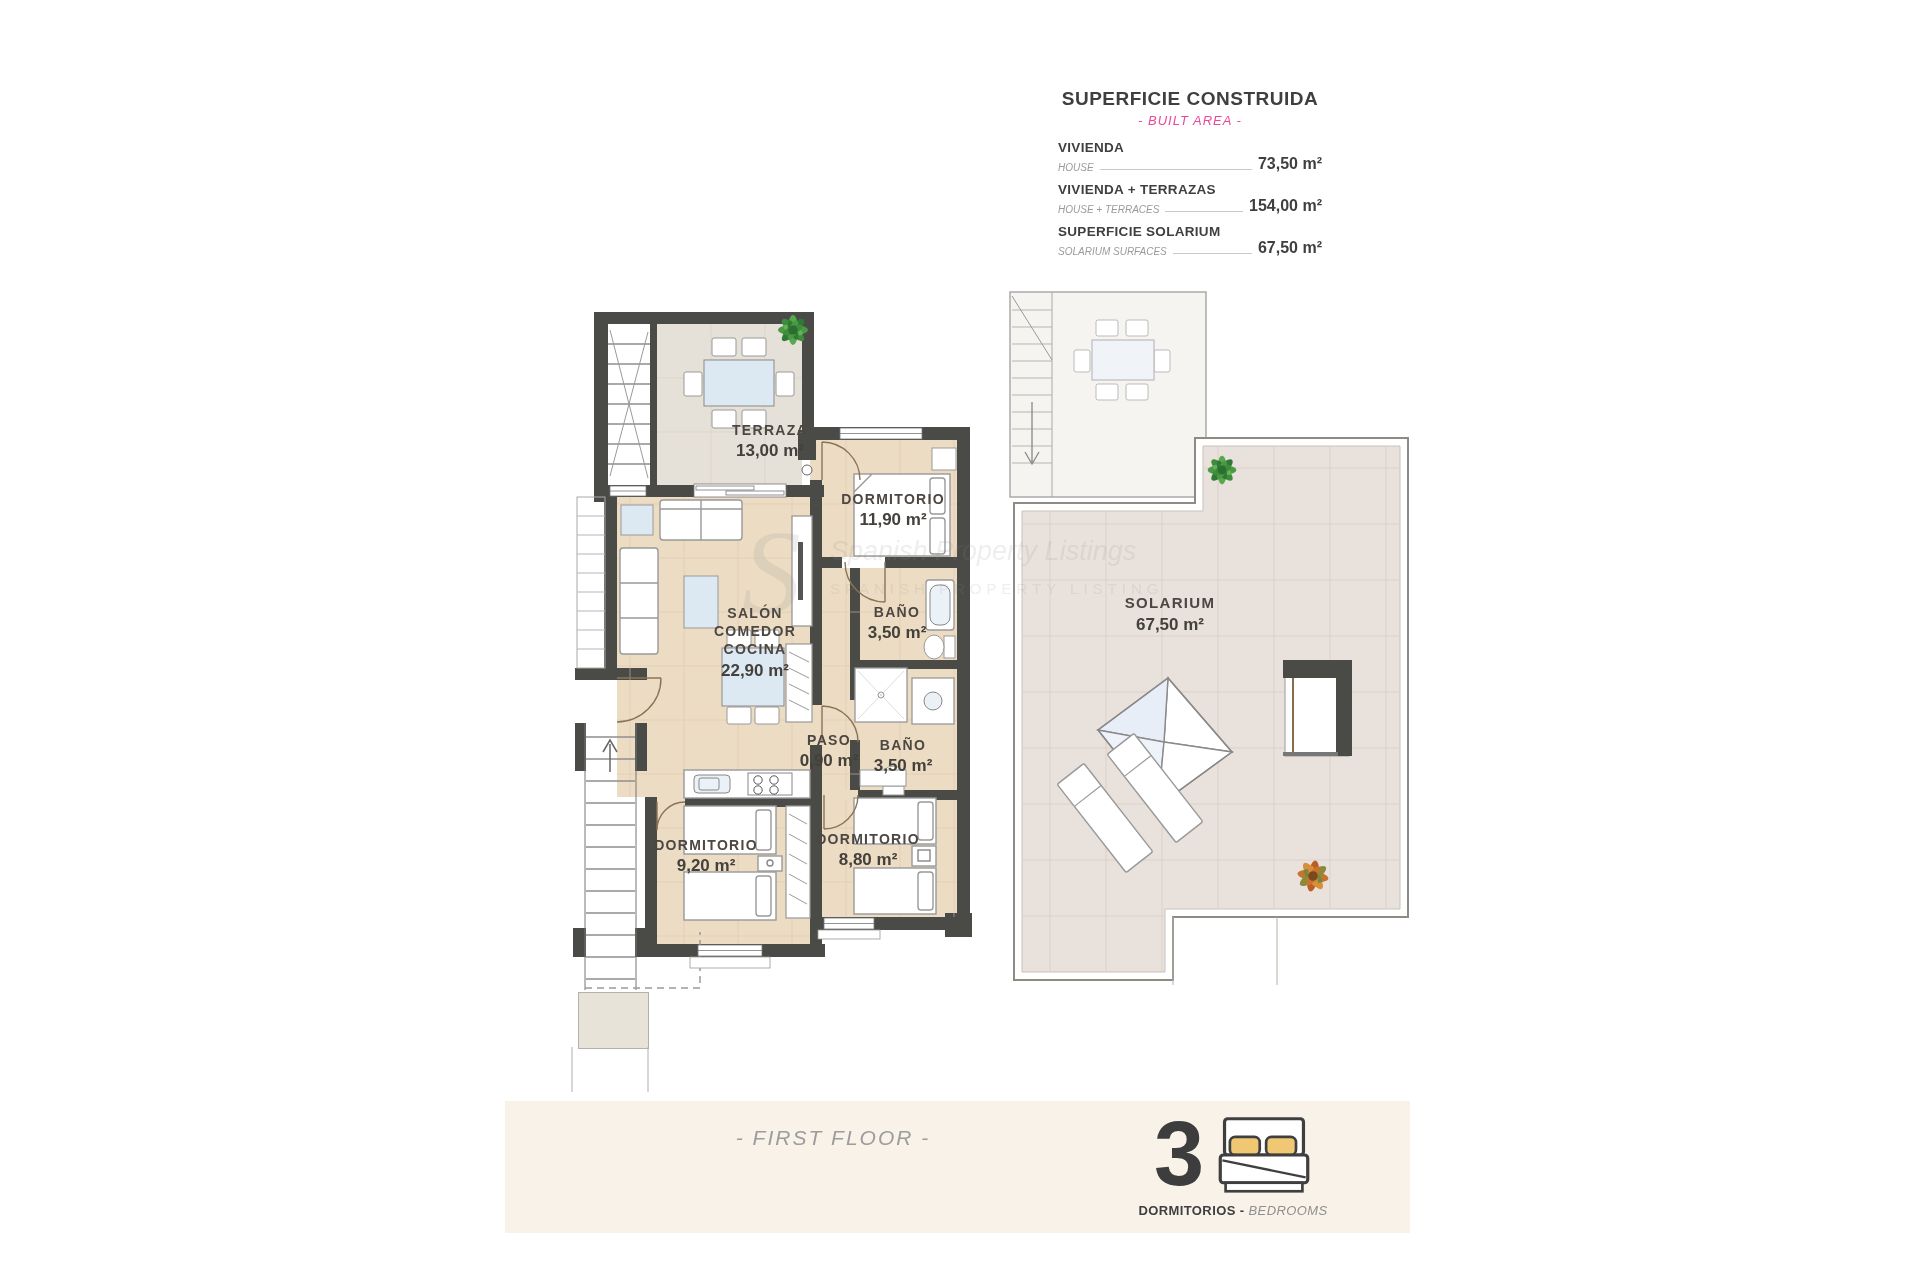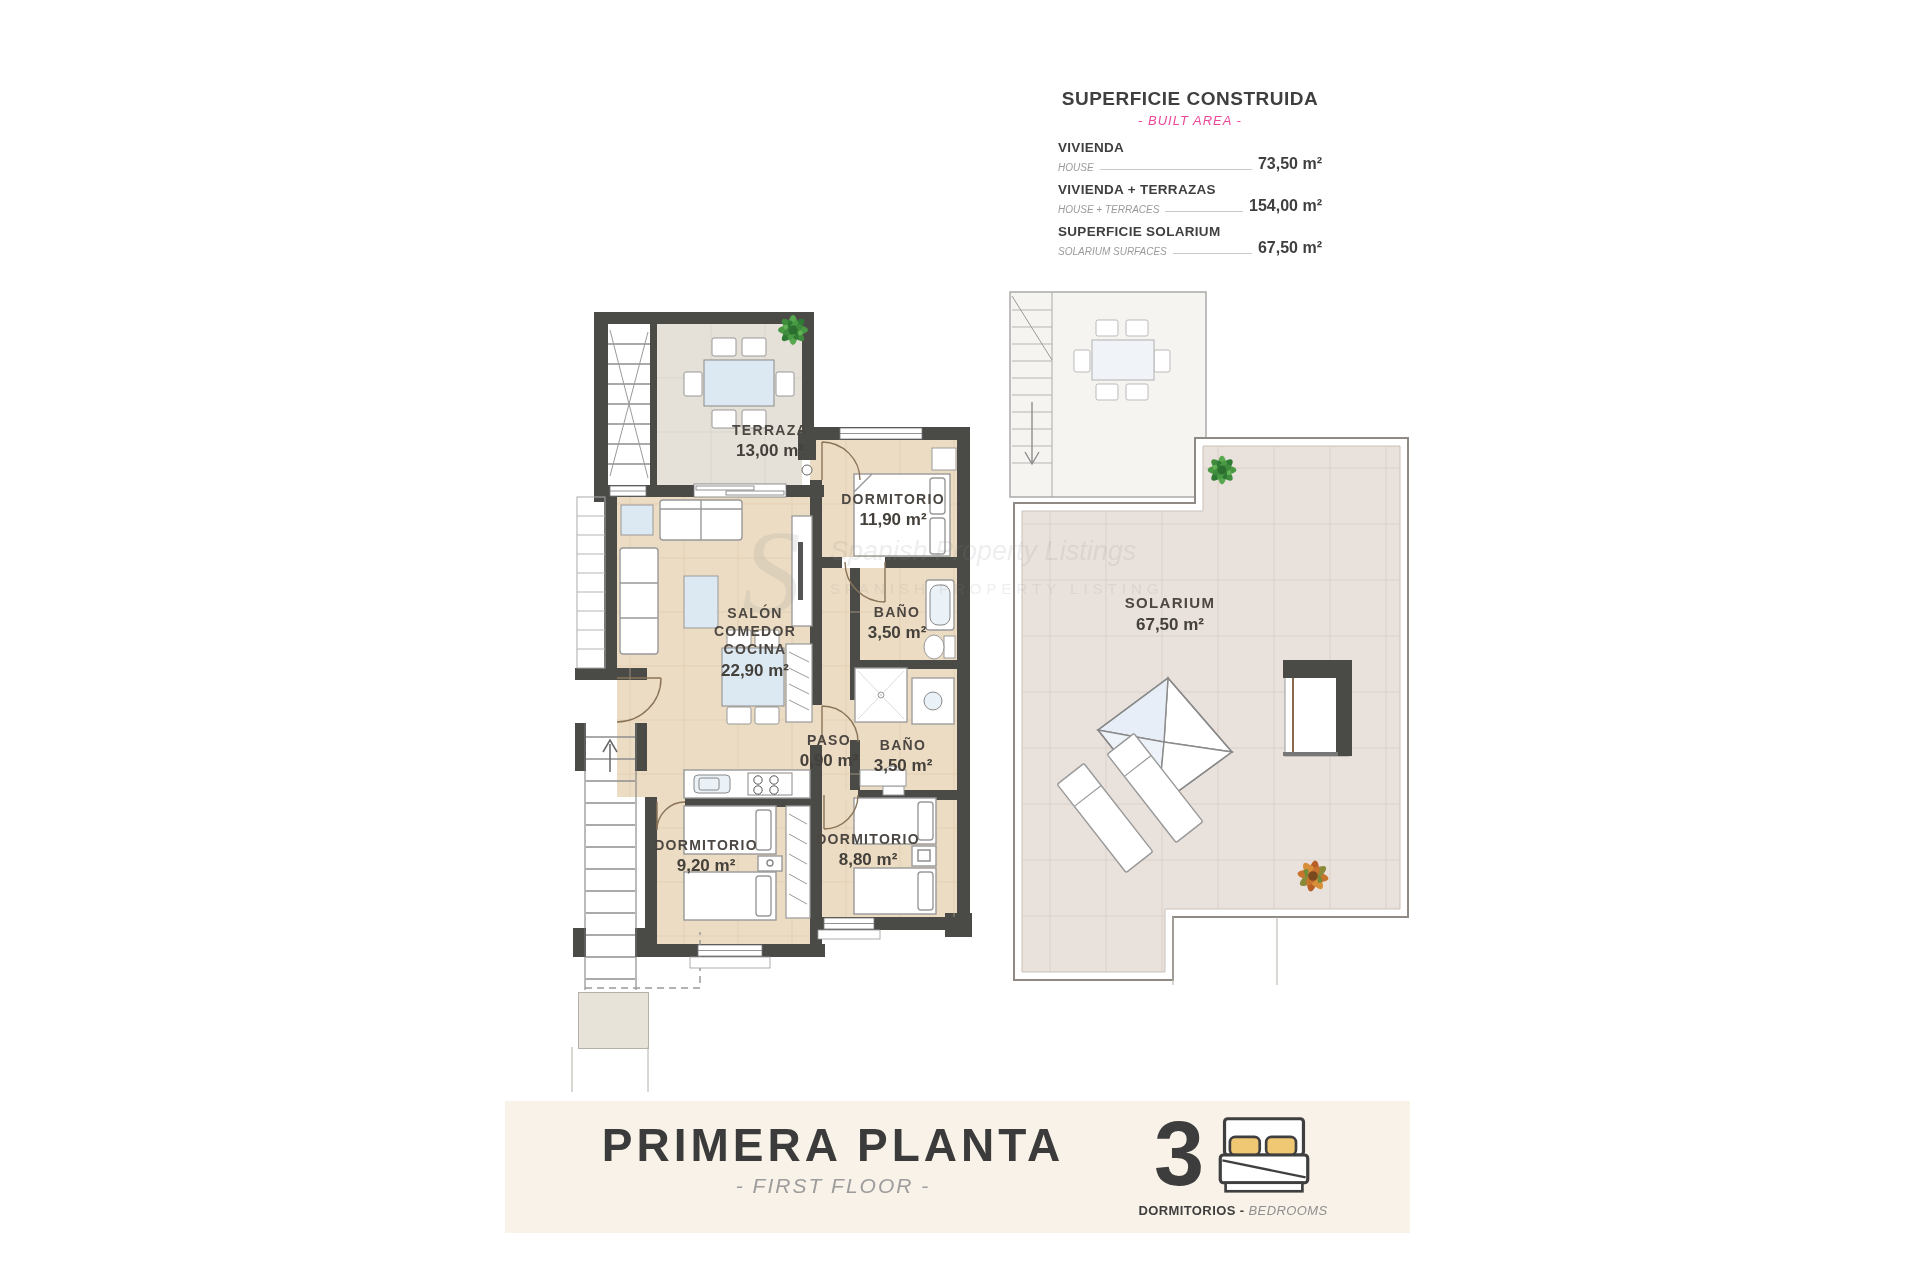--- a/index.html
+++ b/index.html
@@ -404,21 +404,20 @@
       <div class="info-line">
         <span class="sub">SOLARIUM SURFACES</span>
         <span class="leader"></span>
         <span class="val">67,50 m²</span>
       </div>
     </div>
   </div>
 
   <div class="banner">
     <div class="banner-title-wrap">
-      <div class="banner-title">PRIMERA PLANTA</div>
       <div class="banner-sub">- FIRST FLOOR -</div>
     </div>
     <div class="bed-block">
       <div class="bed-row">
         <span class="bed-count">3</span>
         <svg width="96" height="78" viewBox="0 0 90 72">
           <rect x="8" y="2" width="74" height="34" rx="3" fill="#fff" stroke="#3f3f3f" stroke-width="3"></rect>
           <rect x="13" y="19" width="28" height="17" rx="5" fill="#f0c873" stroke="#3f3f3f" stroke-width="2.5"></rect>
           <rect x="47" y="19" width="28" height="17" rx="5" fill="#f0c873" stroke="#3f3f3f" stroke-width="2.5"></rect>
           <rect x="4" y="36" width="82" height="26" rx="3" fill="#fff" stroke="#3f3f3f" stroke-width="3"></rect>

